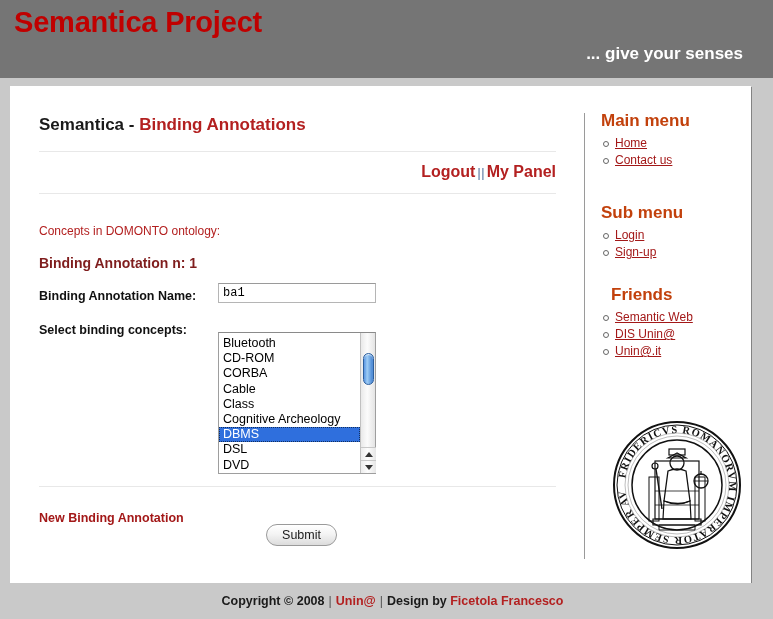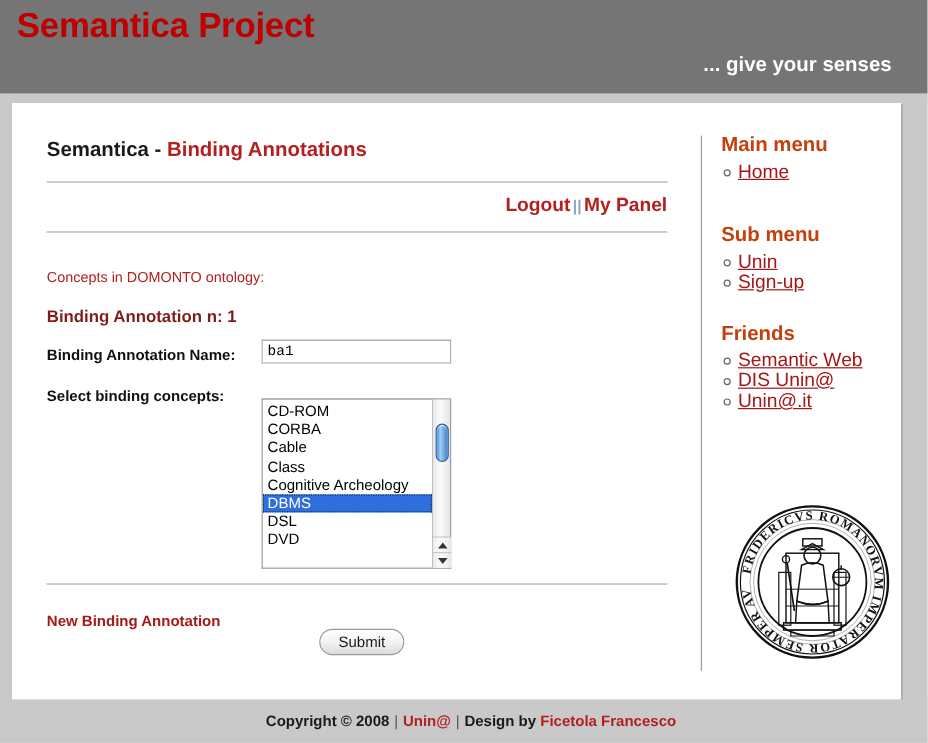--- a/index.html
+++ b/index.html
@@ -178,25 +178,25 @@
 
   
   #sidebar {
     position:absolute; left:590px; top:24px; width:162px;
   }
   .side-heading {
     font-size:17px; font-weight:bold; color:#c2410c;
     margin:0 0 4px 0;
   }
   #sub-menu-heading  { margin-top:34px; }
-  #friends-heading   { margin-top:24px; }
+  #friends-heading   { margin-top:24px;margin-left:10px; }
   .side-list { list-style:none; margin:0; padding:0 0 0 14px; }
   .side-list li {
     position:relative;
-    font-size:16px; line-height:17px;
+    font-size:12px; line-height:17px;
   }
   .side-list li::before {
     content:""; position:absolute; left:-12px; top:6px;
     width:4px; height:4px; border:1px solid #666; border-radius:50%;
   }
   .side-list a { color:#a31818; text-decoration:underline; }
 
   
   #seal-wrap {
     position:absolute; left:598px; top:330px;
@@ -246,20 +246,21 @@
 
     <div id="ba-heading">Binding Annotation n: 1</div>
 
     <label id="name-label">Binding Annotation Name:</label>
     <input id="name-input" type="text" value="ba1" style="">
 
     <label id="concepts-label">Select binding concepts:</label>
 
     <div id="listbox">
       <div id="list-items">
+          <div class="list-item">Bluetooth</div>
           <div class="list-item">CD-ROM</div>
           <div class="list-item">CORBA</div>
           <div class="list-item">Cable</div>
           <div class="list-item">Class</div>
           <div class="list-item">Cognitive Archeology</div>
           <div class="list-item selected">DBMS</div>
           <div class="list-item">DSL</div>
           <div class="list-item">DVD</div>
         </div>
       <div id="scrollbar">
@@ -280,25 +281,26 @@
     <button id="submit-button">Submit</button>
   </div>
 
   <div id="divider-vert"></div>
 
   <div id="sidebar">
 
     <div class="side-heading" id="main-menu-heading">Main menu</div>
     <ul class="side-list" id="main-menu-list">
         <li><a href="#">Home</a></li>
+        <li><a href="#">Contact us</a></li>
       </ul>
 
     <div class="side-heading" id="sub-menu-heading">Sub menu</div>
     <ul class="side-list" id="sub-menu-list">
-        <li><a href="#">Unin</a></li>
+        <li><a href="#">Login</a></li>
         <li><a href="#">Sign-up</a></li>
       </ul>
 
     <div class="side-heading" id="friends-heading">Friends</div>
     <ul class="side-list" id="friends-list">
         <li><a href="#">Semantic Web</a></li>
         <li><a href="#">DIS Unin@</a></li>
         <li><a href="#">Unin@.it</a></li>
       </ul>
   </div>

